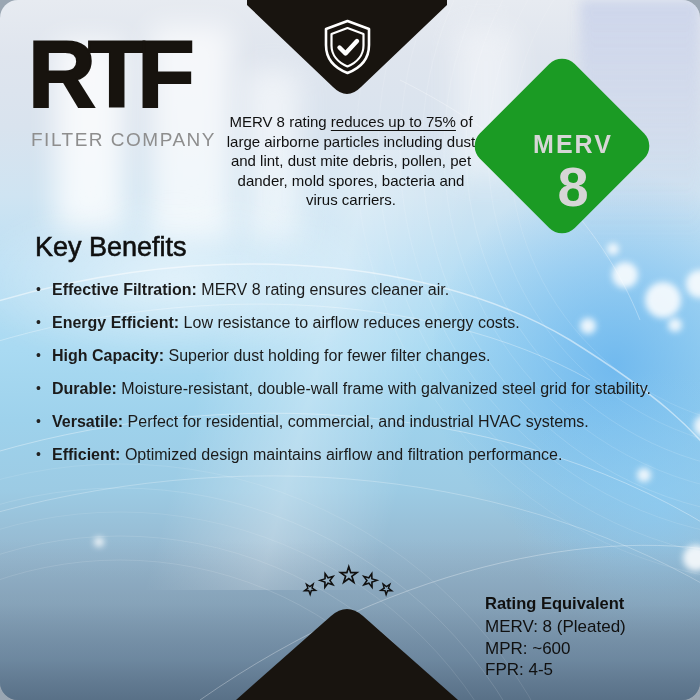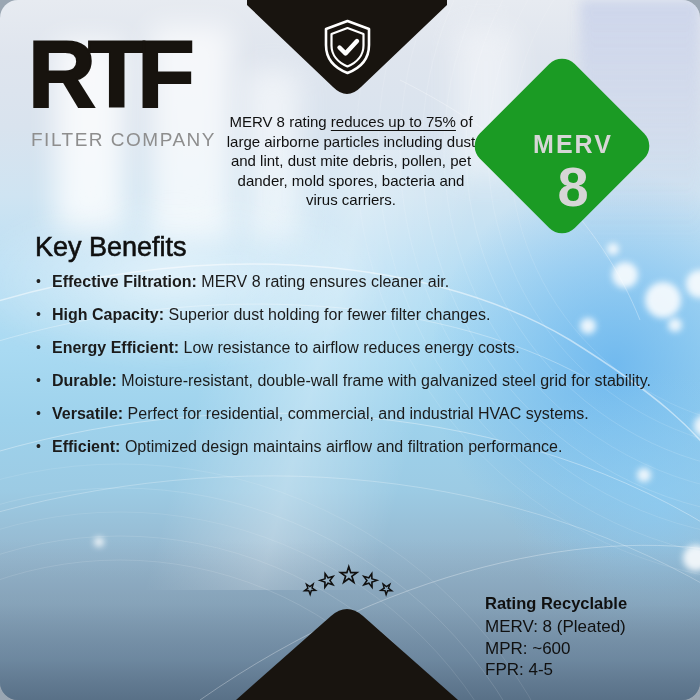--- a/index.html
+++ b/index.html
@@ -45,21 +45,21 @@
   
   .diamond{position:absolute;left:495px;top:79px;width:134px;height:134px;
     transform:rotate(45deg);border-radius:18px;}
   .diamond-label{position:absolute;left:506px;top:79px;width:134px;height:134px;
     display:flex;flex-direction:column;align-items:center;justify-content:flex-end;color:#d6d6d6;}
   .diamond-label .t1{font-size:25px;font-weight:700;letter-spacing:2px;}
   .diamond-label .t2{font-size:56px;font-weight:700;line-height:52px;margin-top:2px;}
   
   .kb-heading{position:absolute;left:35px;top:232px;font-size:27px;font-weight:400;
     color:#0f0f0f;-webkit-text-stroke:.6px #0f0f0f;}
-  .kb-list{position:absolute;left:35px;top:265px;width:618px;margin:0;padding:0;list-style:none;
+  .kb-list{position:absolute;left:35px;top:273px;width:618px;margin:0;padding:0;list-style:none;
     font-size:16px;line-height:33px;color:#1b1b1b;}
   .kb-list li{position:relative;padding-left:17px;margin:0;}
   .kb-list li::before{content:"\2022";position:absolute;left:1px;top:0;font-size:14px;color:#222;}
   .kb-list .lbl{font-weight:700;}
   
   .star{position:absolute;color:#101010;font-family:"DejaVu Sans",sans-serif;
     -webkit-text-stroke:1px #101010;line-height:1;}
   .s1{left:303px;top:581px;font-size:16px;transform:rotate(-38deg);}
   .s2{left:318px;top:570px;font-size:20px;transform:rotate(-17deg);}
   .s3{left:338px;top:563px;font-size:24px;}
@@ -138,37 +138,37 @@
 
   <div class="diamond" style="background:#1b9b24;"></div>
   <div class="diamond-label">
     <div class="t1">MERV</div>
     <div class="t2">8</div>
   </div>
 
   <div class="kb-heading">Key Benefits</div>
   <ul class="kb-list">
     <li><span class="lbl">Effective Filtration:</span><span> MERV 8 rating ensures cleaner air.</span></li>
+    <li><span class="lbl">Energy Efficient:</span><span> Low resistance to airflow reduces energy costs.</span></li>
     <li><span class="lbl">High Capacity:</span><span> Superior dust holding for fewer filter changes.</span></li>
-    <li><span class="lbl">Energy Efficient:</span><span> Low resistance to airflow reduces energy costs.</span></li>
     <li><span class="lbl">Durable:</span><span> Moisture-resistant, double-wall frame with galvanized steel grid for stability.</span></li>
     <li><span class="lbl">Versatile:</span><span> Perfect for residential, commercial, and industrial HVAC systems.</span></li>
     <li><span class="lbl">Efficient:</span><span> Optimized design maintains airflow and filtration performance.</span></li>
   </ul>
 
   <span class="star s1">☆</span>
   <span class="star s2">☆</span>
   <span class="star s3">☆</span>
   <span class="star s4">☆</span>
   <span class="star s5">☆</span>
 
   <svg class="ribbon-bottom" width="222" height="100" viewBox="0 0 222 100">
     <path d="M0 100 L95 16 Q111 2 127 16 L222 100 Z" fill="#18140f"></path>
   </svg>
 
   <div class="rating">
-    <div class="title">Rating Recyclable</div>
+    <div class="title">Rating Equivalent</div>
     <div class="line">MERV: 8 (Pleated)</div>
     <div class="line">MPR: ~600</div>
     <div class="line">FPR: 4-5</div>
   </div>
 
 </div>
 
 </body></html>

